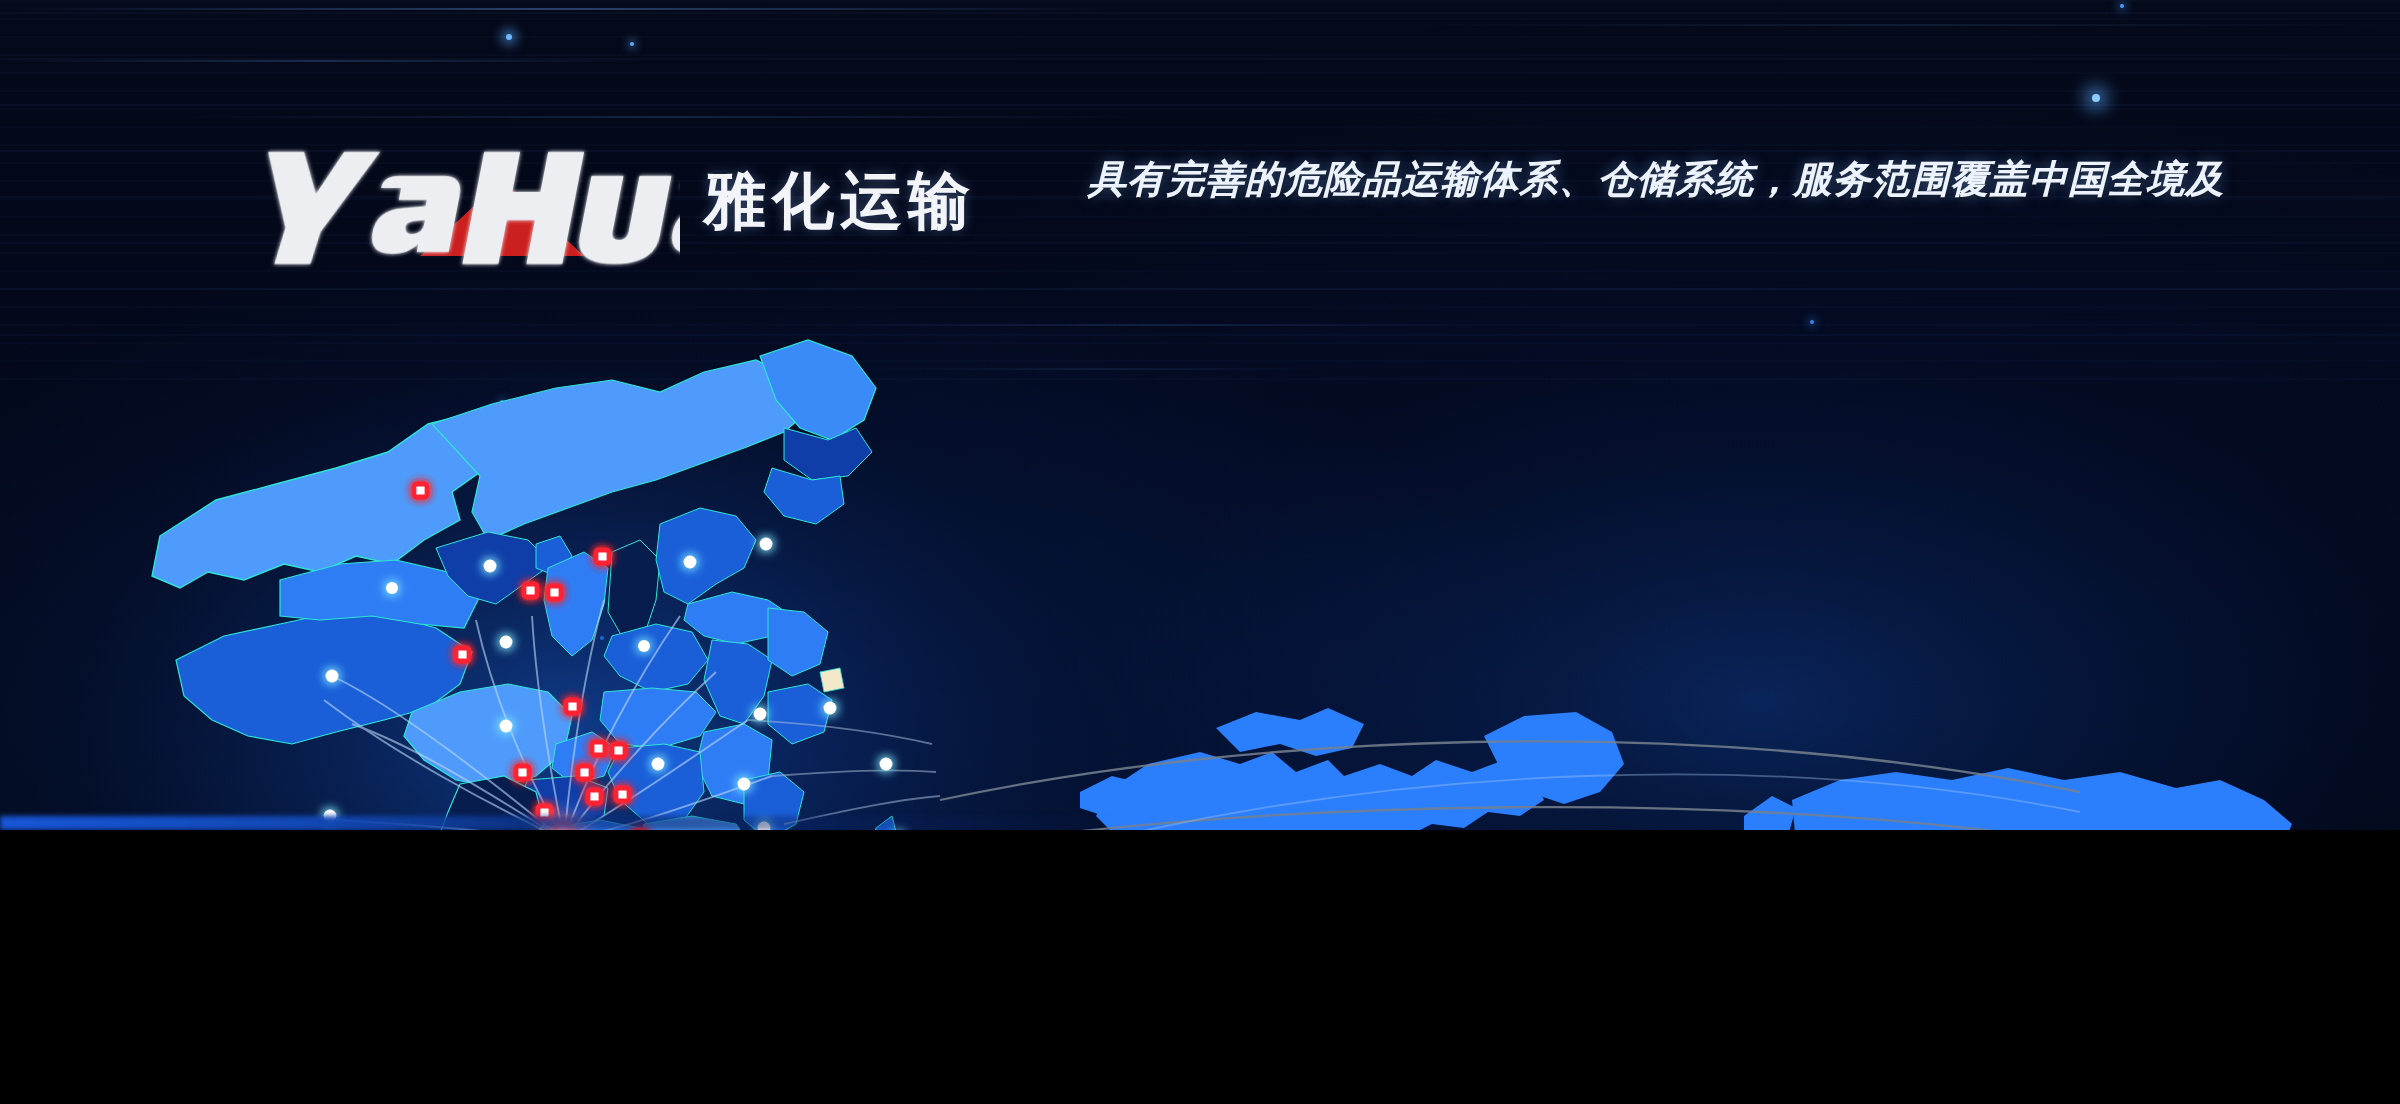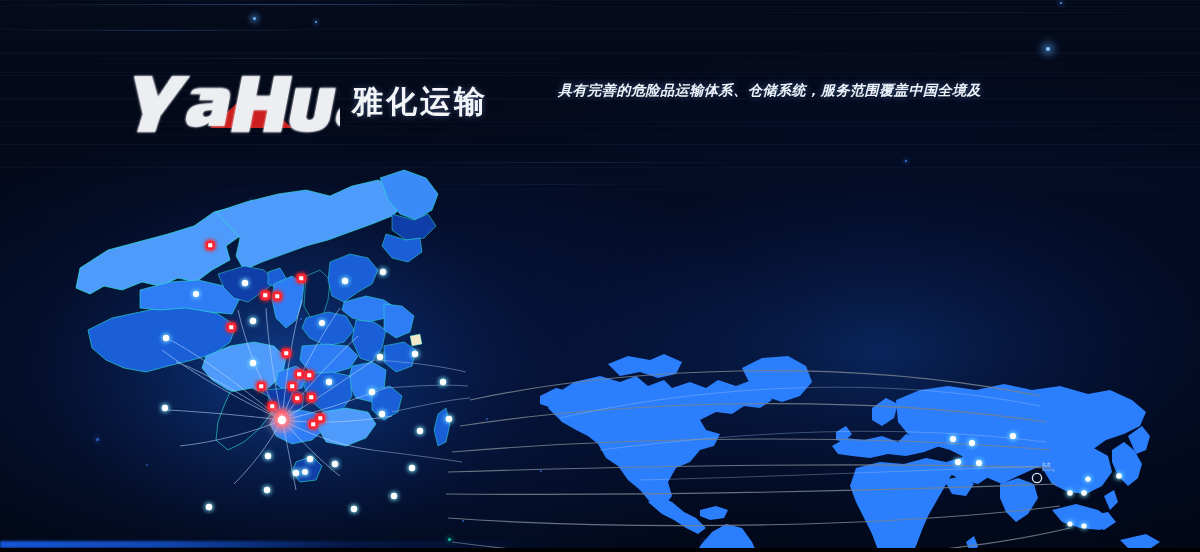--- a/index.html
+++ b/index.html
@@ -6,21 +6,21 @@
   html,body { background:#000; }
   body {
     width:1200px; height:552px;
     font-family:"Liberation Sans","DejaVu Sans",sans-serif;
     overflow:hidden; position:relative;
   }
 
   
   #banner {
     position:relative;
-    width:1200px; height:548px;
+    width:1200px; height:415px;
     background:
       radial-gradient(ellipse 700px 360px at 300px 380px, rgba(10,40,110,.55) 0%, rgba(3,10,34,0) 72%),
       radial-gradient(ellipse 900px 420px at 880px 360px, rgba(6,26,80,.45) 0%, rgba(2,8,28,0) 75%),
       linear-gradient(180deg,#050a1a 0%, #03081a 40%, #01050f 100%);
     overflow:hidden;
   }
 
   
   .scanlines {
     position:absolute; left:0; top:0; width:1200px; height:190px;
@@ -57,22 +57,22 @@
   #logo-cn {
     font-size:31px; font-weight:700; color:#f2f4f8;
     letter-spacing:3px; line-height:1;
     font-family:"DejaVu Sans","Liberation Sans",sans-serif;
     text-shadow:0 0 6px rgba(150,190,255,.35);
     margin-left:-4px; padding-bottom:4px;
   }
 
   
   #tagline {
-    position:absolute; left:558px; top:75px; width:580px;
-    color:#edf3fc; font-size:14px; line-height:31px;
+    position:absolute; left:544px; top:75px; width:580px;
+    color:#edf3fc; font-size:19px; line-height:31px;
     font-style:italic; font-weight:600; letter-spacing:.6px;
     font-family:Liberation Sans, sans-serif;
     text-shadow:0 0 7px rgba(120,175,255,.45), 0 1px 2px rgba(0,0,0,.9);
   }
   #tagline .ln { display:block; white-space:nowrap; }
 
   
   #maps { position:absolute; left:0; top:150px; width:1200px; height:402px; }
   #maps svg { position:absolute; left:0; top:0; }
 

